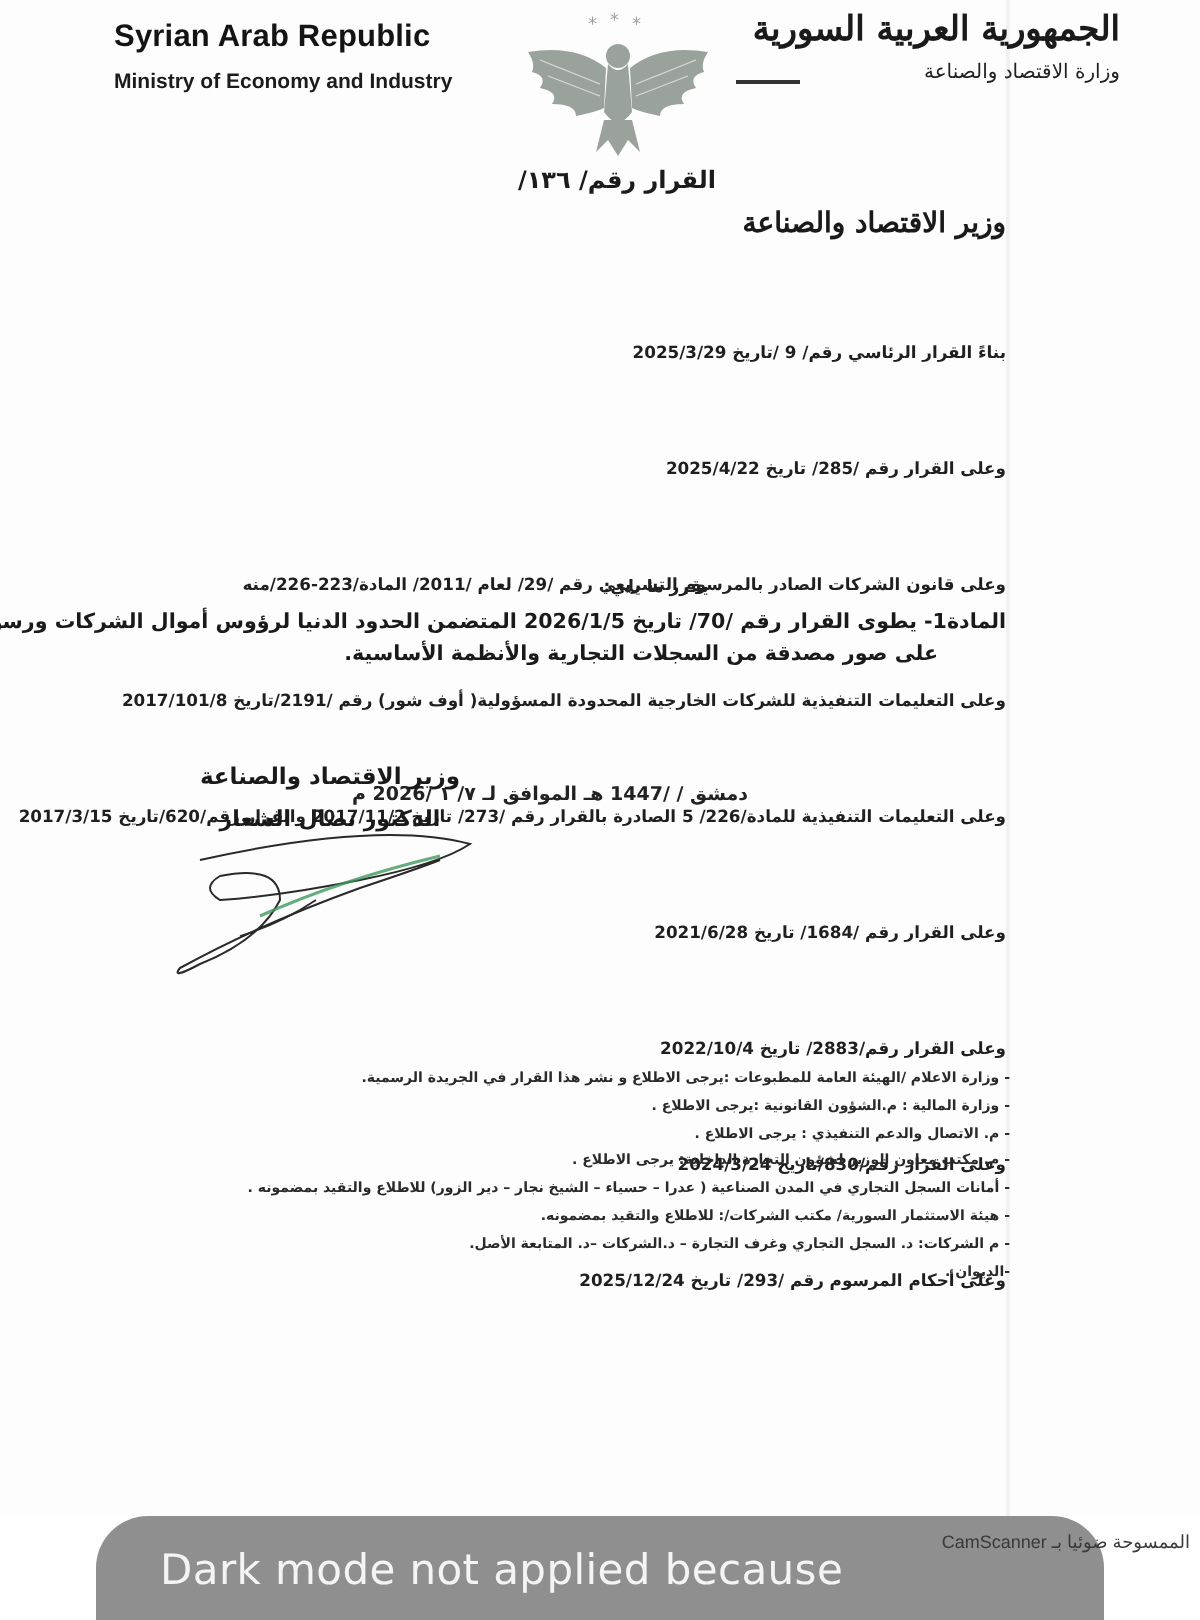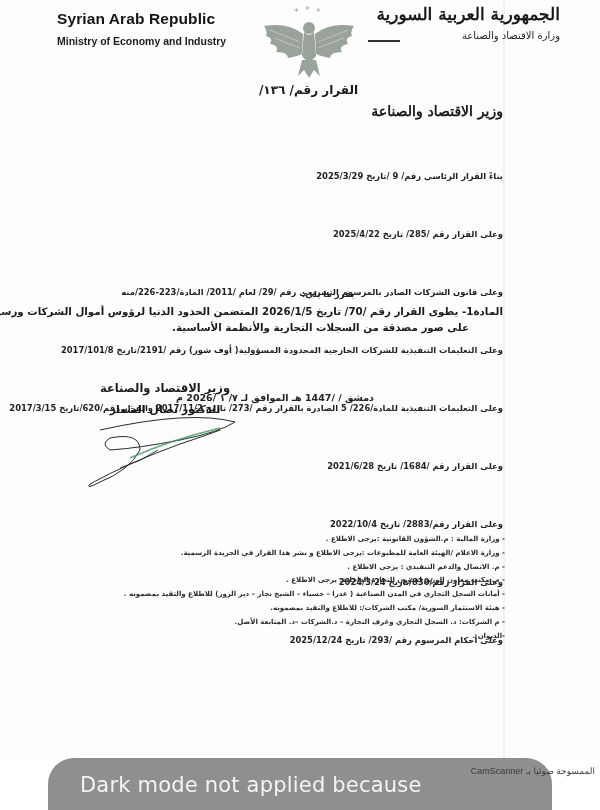--- a/index.html
+++ b/index.html
@@ -114,22 +114,22 @@
     <div class="sign-title">وزير الاقتصاد والصناعة</div>
     <div class="sign-name">الدكتور نضال الشعار</div>
   </div>
   <svg class="signature" viewBox="0 0 200 100">
     <path d="M30 30 Q120 10 165 22 Q150 32 110 40 Q70 48 40 50 Q30 44 40 38 Q70 32 70 50 Q60 70 30 82 Q15 90 20 84 Q60 62 110 44 Q140 34 150 30" fill="none" stroke="#2a2a2a" stroke-width="1"></path>
     <path d="M60 58 Q100 40 150 28" fill="none" stroke="#3c9a5a" stroke-width="1.6" opacity="0.8"></path>
     <path d="M50 68 Q70 62 88 50" fill="none" stroke="#2a2a2a" stroke-width="0.9"></path>
   </svg>
 
   <div class="cc-block">
+    <div class="line">- وزارة الاعلام /الهيئة العامة للمطبوعات :يرجى الاطلاع و نشر هذا القرار في الجريدة الرسمية.</div>
     <div class="line">- وزارة المالية : م.الشؤون القانونية :يرجى الاطلاع .</div>
-    <div class="line">- وزارة الاعلام /الهيئة العامة للمطبوعات :يرجى الاطلاع و نشر هذا القرار في الجريدة الرسمية.</div>
     <div class="line">- م. الاتصال والدعم التنفيذي : يرجى الاطلاع .</div>
     <div class="line">- م. مكتب معاون الوزير لشؤون التجارة الداخلية: يرجى الاطلاع .</div>
     <div class="line">- أمانات السجل التجاري في المدن الصناعية ( عدرا – حسياء – الشيخ نجار – دير الزور) للاطلاع والتقيد بمضمونه .</div>
     <div class="line">- هيئة الاستثمار السورية/ مكتب الشركات/: للاطلاع والتقيد بمضمونه.</div>
     <div class="line">- م الشركات: د. السجل التجاري وغرف التجارة – د.الشركات –د. المتابعة الأصل.</div>
     <div class="line">-الديوان .</div>
   </div>
 </div>
 
 <div class="toast">

